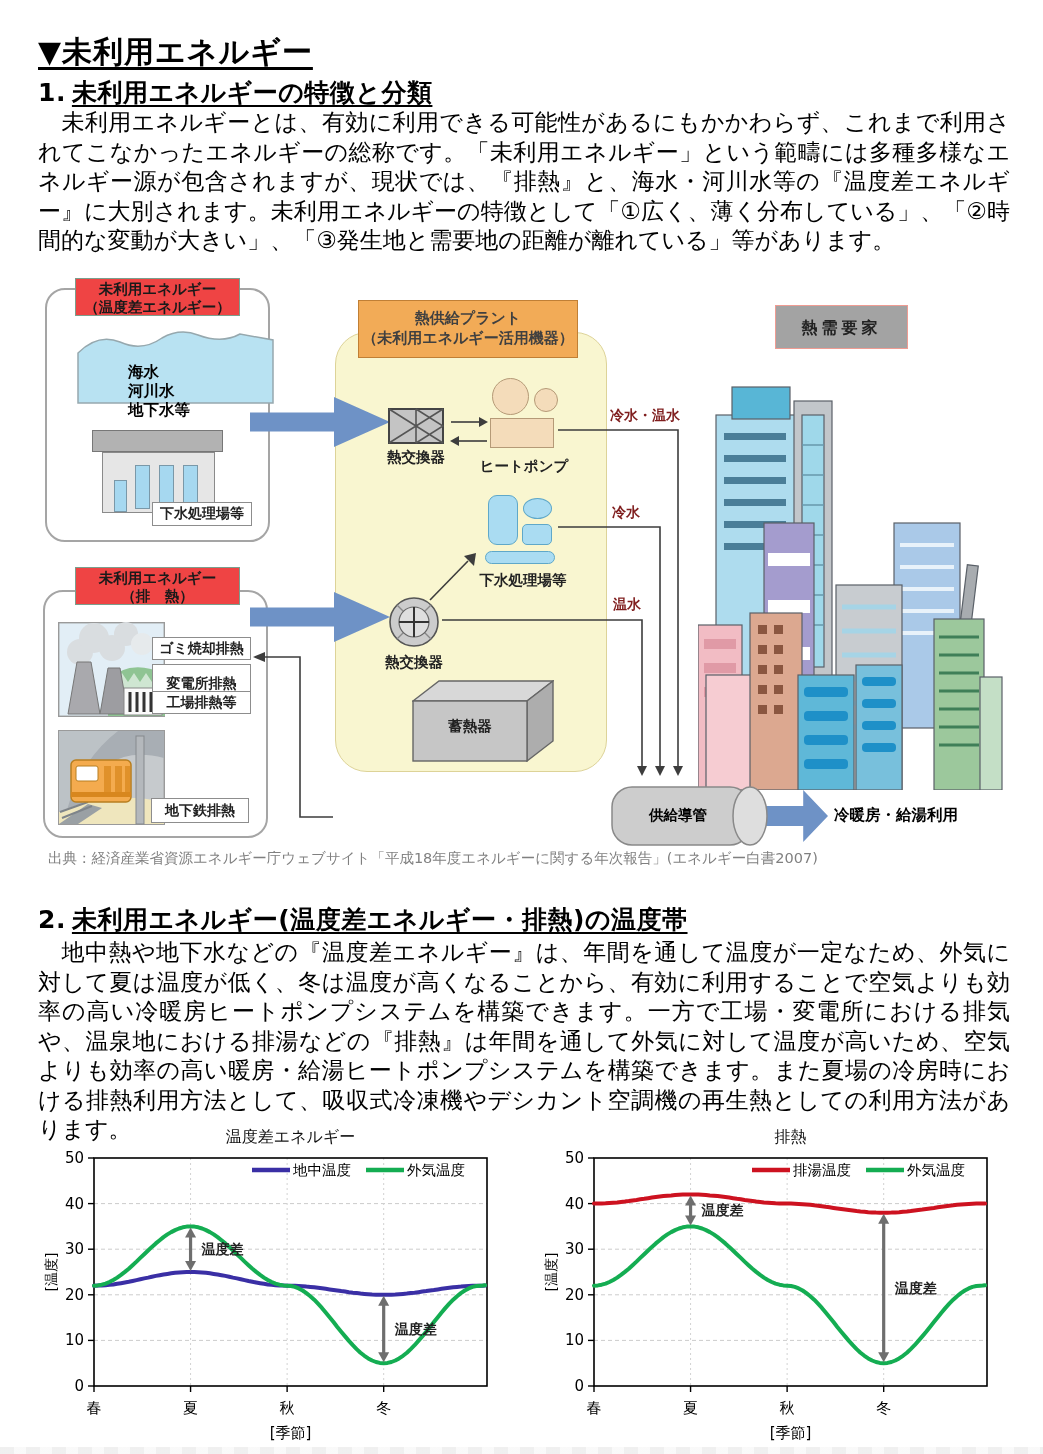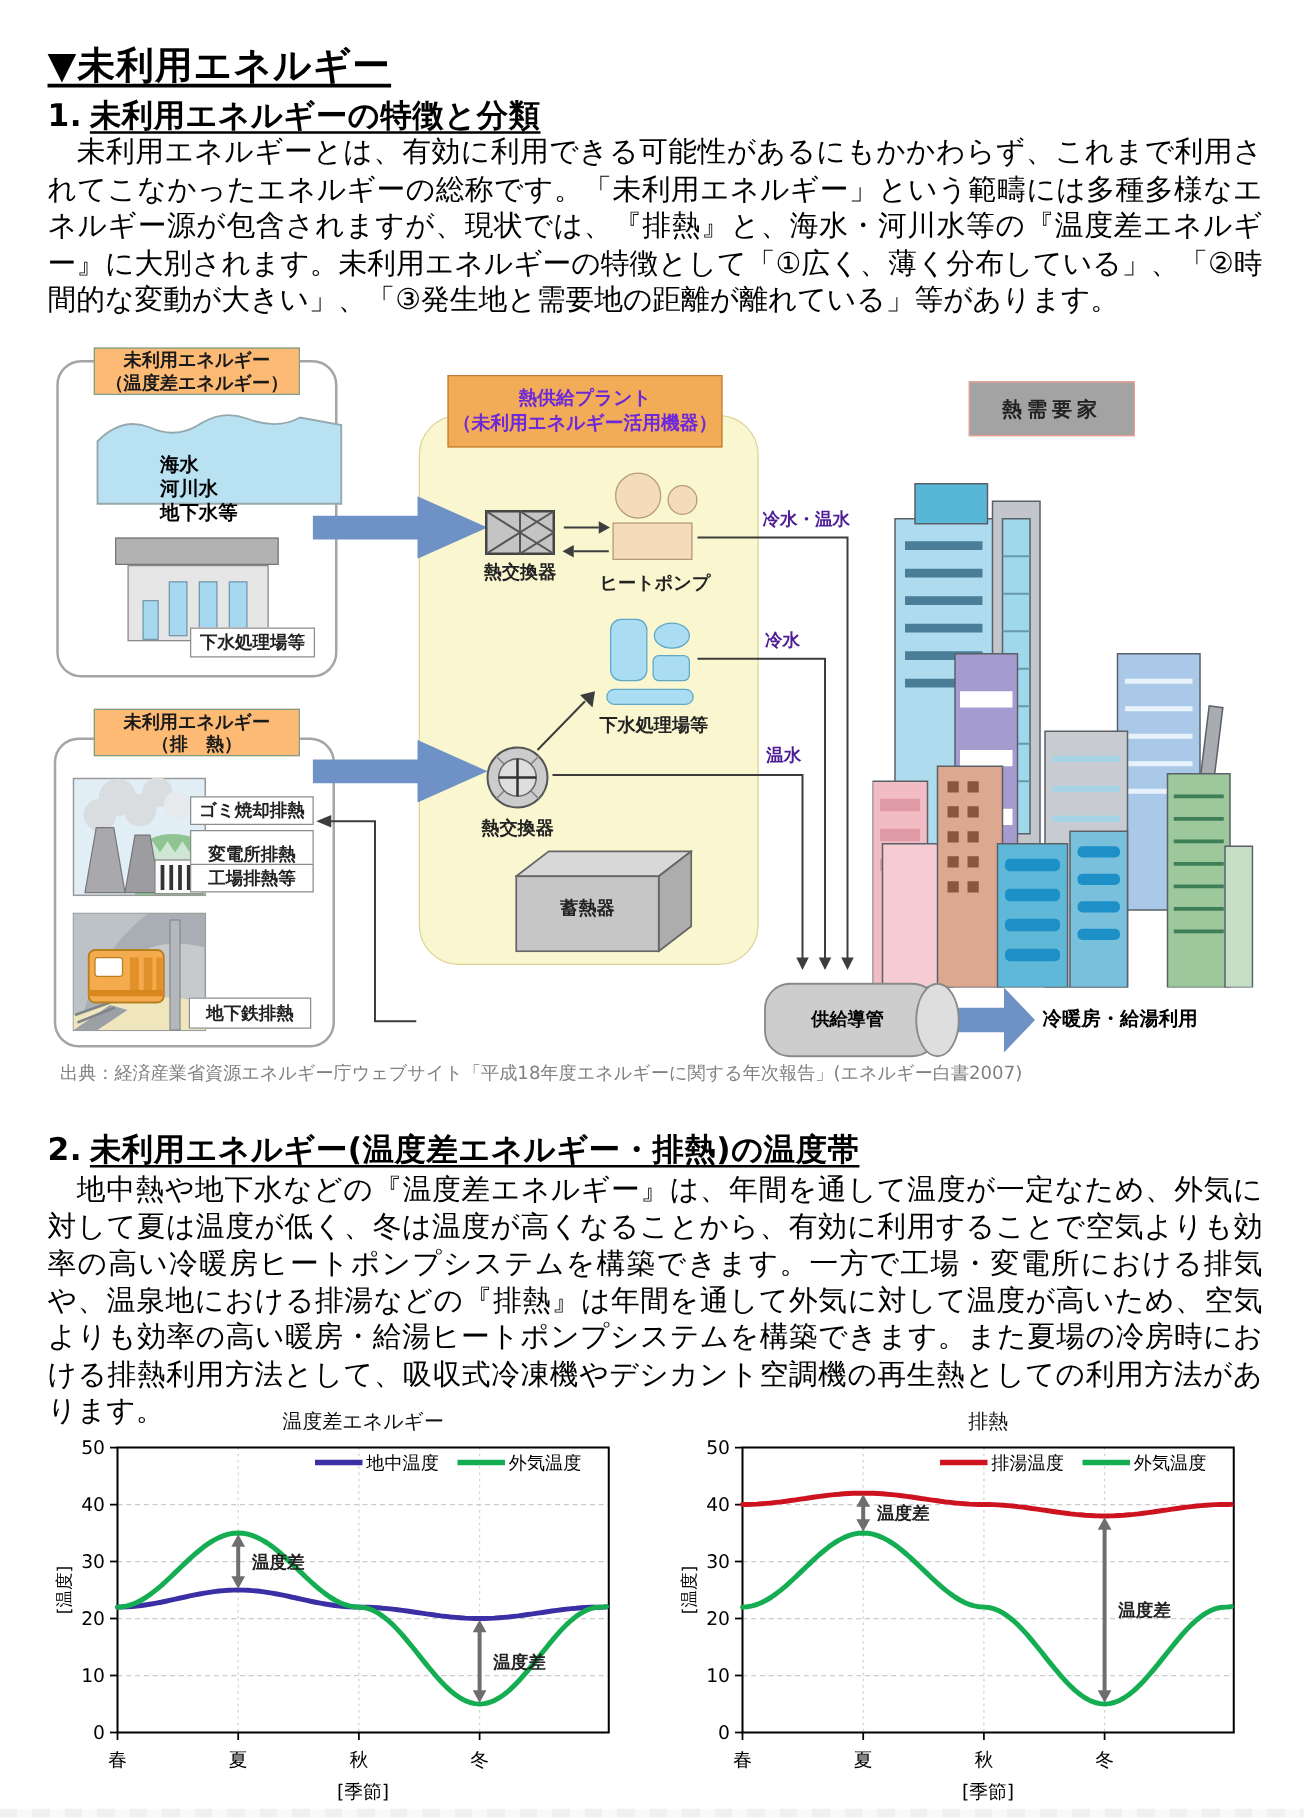--- a/index.html
+++ b/index.html
@@ -16,30 +16,30 @@
   .h2 .hnum{margin-right:6px;}
   .h2 .hline{text-decoration:underline;text-decoration-thickness:2px;text-underline-offset:4px;}
   .body-par{position:absolute;left:38px;width:972px;font-size:23px;line-height:29.5px;
       text-align:justify;letter-spacing:0;}
   .caption{position:absolute;left:48px;top:849px;font-size:14.5px;color:#808080;}
   
   .diagram{position:absolute;left:38px;top:275px;width:975px;height:580px;}
   .diagram *{box-sizing:border-box;}
   .abs{position:absolute;}
   .srcbox{border:2px solid #a5a5a5;border-radius:20px;background:#fff;}
-  .greenhdr{background:#fdba74;border:1.5px solid #7b9e8d;text-align:center;
+  .greenhdr{background:#ef4444;border:1.5px solid #7b9e8d;text-align:center;
       font-size:14.5px;font-weight:bold;line-height:17.5px;padding-top:2px;color:#1a1a1a;z-index:3;}
   .orangehdr{background:#f2ab57;border:1.5px solid #c07f35;text-align:center;
-      font-size:15px;font-weight:bold;line-height:20px;padding-top:7px;color:#6d28d9;z-index:3;}
+      font-size:15px;font-weight:bold;line-height:20px;padding-top:7px;color:#404040;z-index:3;}
   .demandhdr{background:#a3a3a3;border:1.5px solid #ef9c93;text-align:center;
       font-size:16px;font-weight:bold;letter-spacing:4px;color:#222;z-index:3;}
   .plantbox{background:#f9f6d0;border:1.5px solid #ddd398;border-radius:32px;z-index:1;}
   .lblbox{background:#fff;border:1.5px solid #8d8d8d;text-align:center;font-size:14px;
       font-weight:bold;color:#222;display:flex;align-items:center;justify-content:center;z-index:4;}
-  .flowlbl{font-size:14px;font-weight:bold;color:#4c1d95;z-index:4;}
+  .flowlbl{font-size:14px;font-weight:bold;color:#7f1d1d;z-index:4;}
   .plantlbl{font-size:14.5px;font-weight:bold;color:#222;text-align:center;z-index:4;}
   .arrowblue{background:#6e92c6;clip-path:polygon(0 31%,60% 31%,60% 0,100% 50%,60% 100%,60% 69%,0 69%);z-index:2;}
   .tan{background:#f4dcba;border:1.5px solid #b59a77;}
   .chillblue{background:#aadcf2;border:1.5px solid #5fa8c9;}
   .notebox{background:#fff;border:1.5px solid #8d8d8d;font-size:14.5px;font-weight:bold;
       line-height:21px;padding:5px 6px 0 26px;color:#222;z-index:4;}
   .overlay{position:absolute;left:0;top:0;z-index:2;}
   svg text{font-family:"DejaVu Sans","Liberation Sans",sans-serif;}
   .charts svg{position:absolute;top:1122px;}
   .cutrow{position:absolute;left:0;top:1447px;width:1043px;height:7px;

